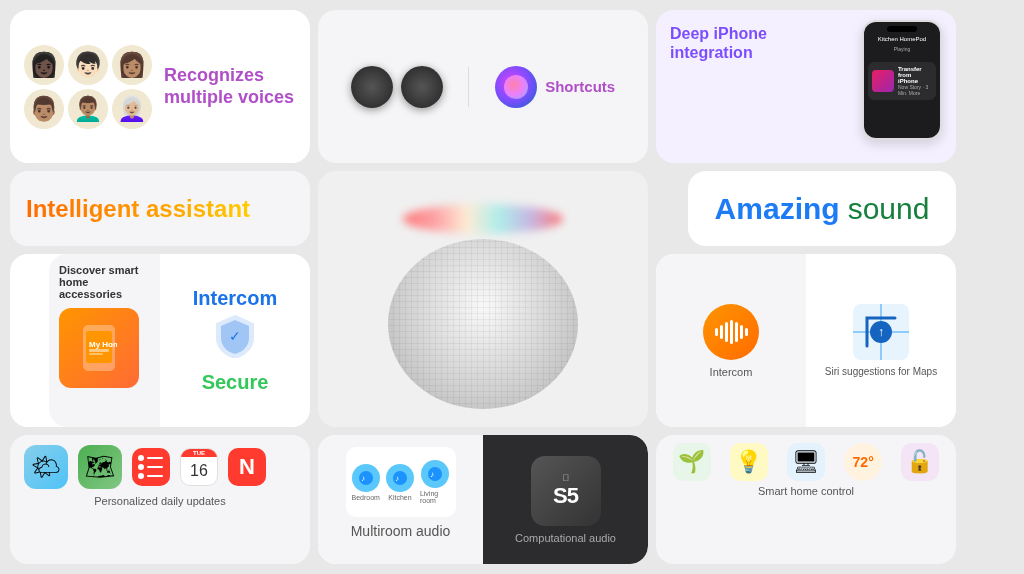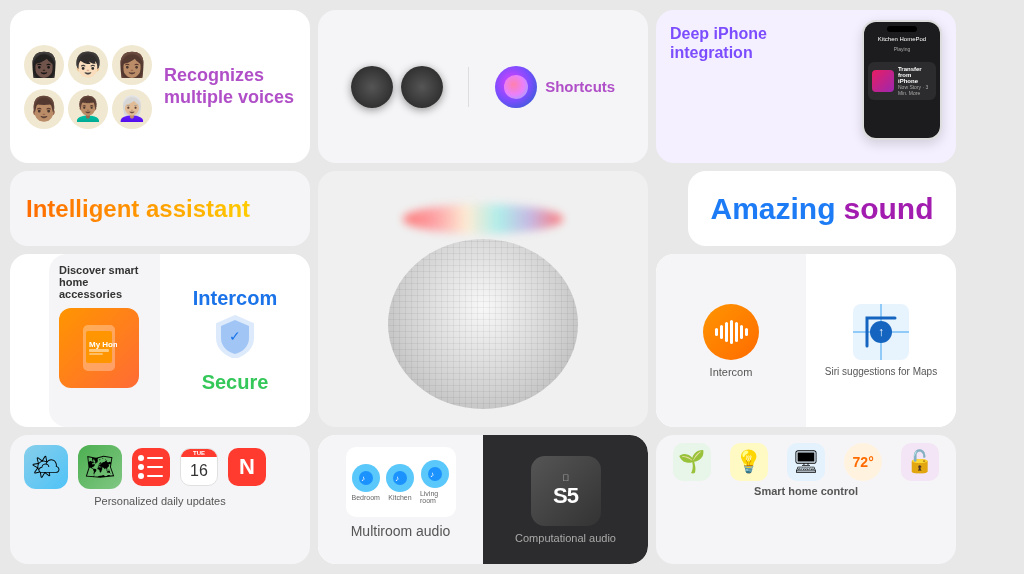--- a/index.html
+++ b/index.html
@@ -395,22 +395,22 @@
       justify-content: center;
       background: white;
     }
     .amazing-text {
       font-size: 30px;
       font-weight: 800;
       color: #1d7cf5;
     }
     .sound-text {
       font-size: 30px;
-      font-weight: 700;
-      color: #a21caf;
+      font-weight: 400;
+      color: #15803d;
       margin-left: 8px;
     }
 
     .card-intercom-maps {
       grid-column: 3;
       grid-row: 3;
       display: grid;
       grid-template-columns: 1fr 1fr;
       gap: 0;
     }
@@ -521,21 +521,20 @@
       border-radius: 10px;
       display: flex;
       align-items: center;
       justify-content: center;
       font-size: 20px;
     }
     .smart-home-label {
       font-size: 10px;
       color: #555;
       text-align: center;
-      font-weight: bold;
     }
 
     
     .waveform {
       display: flex;
       gap: 2px;
       align-items: center;
     }
     .wave-bar {
       width: 3px;

